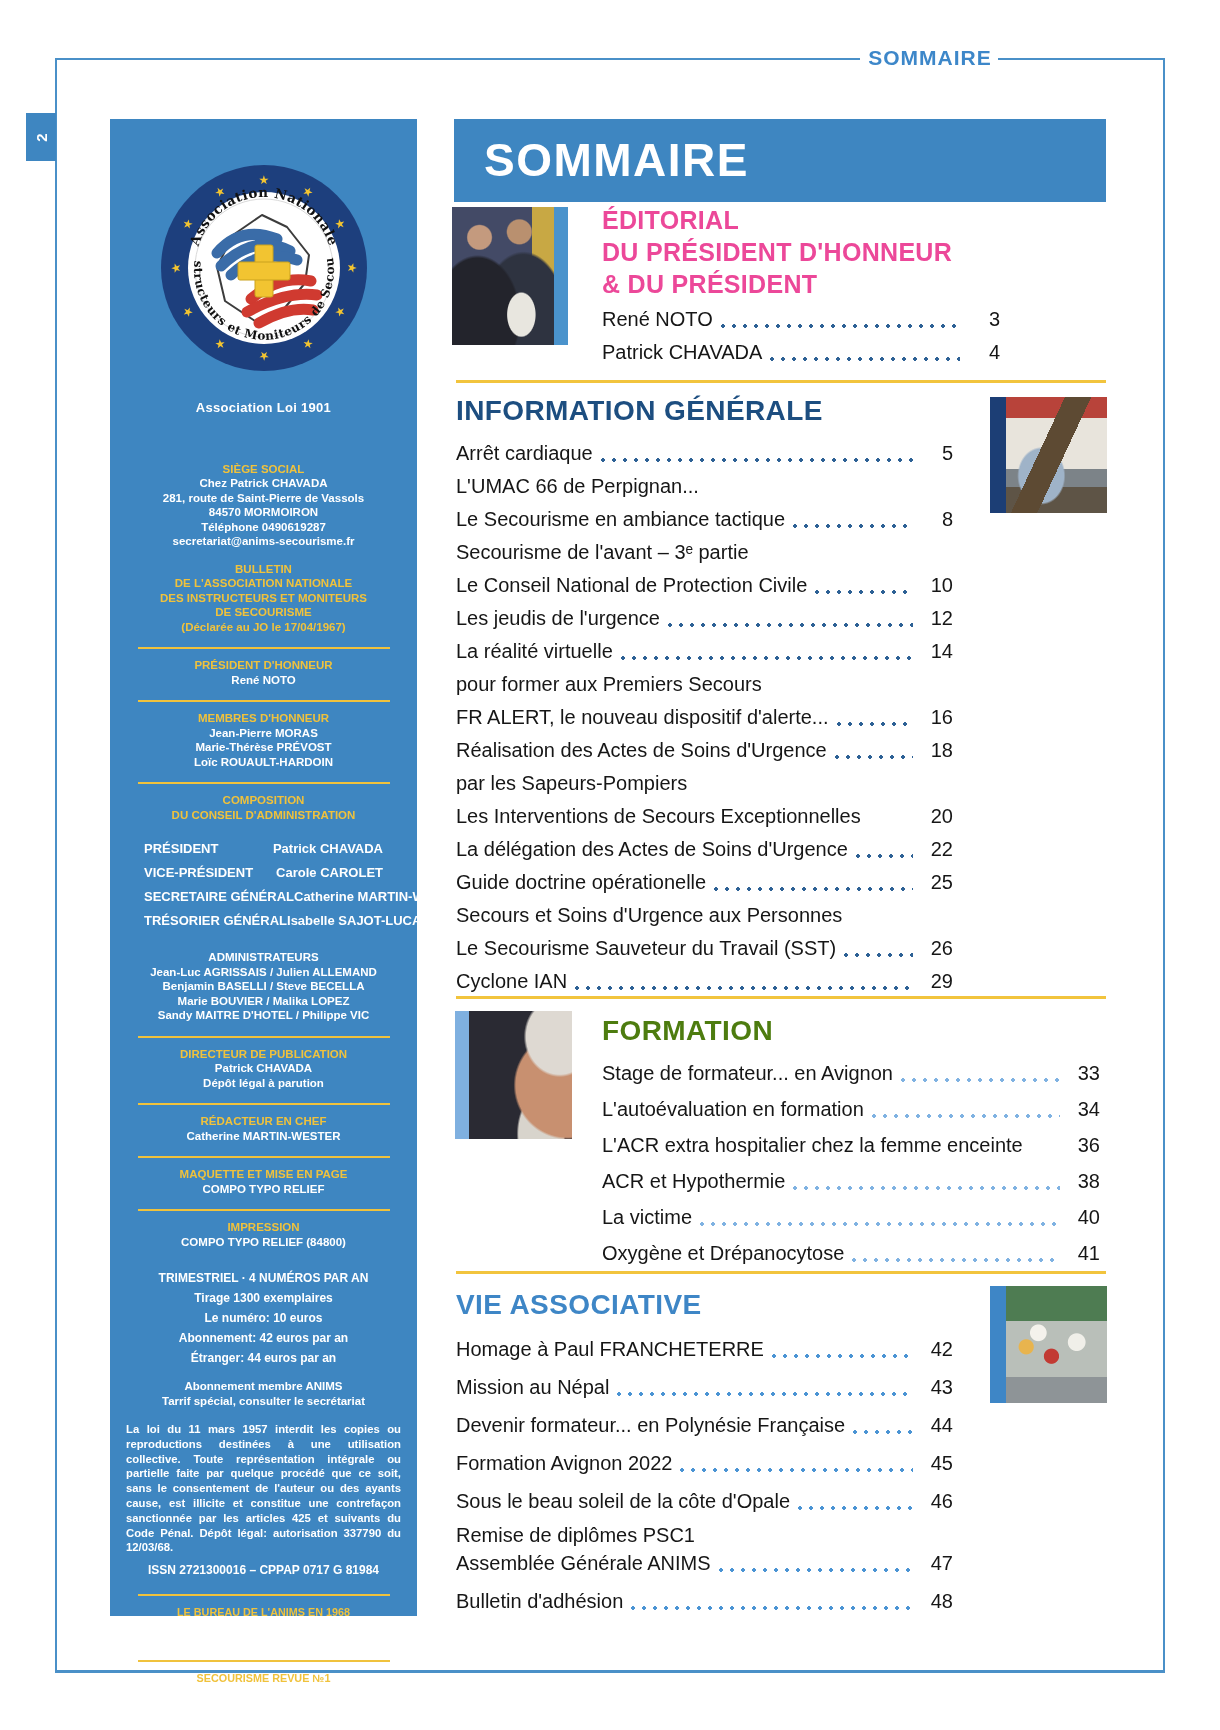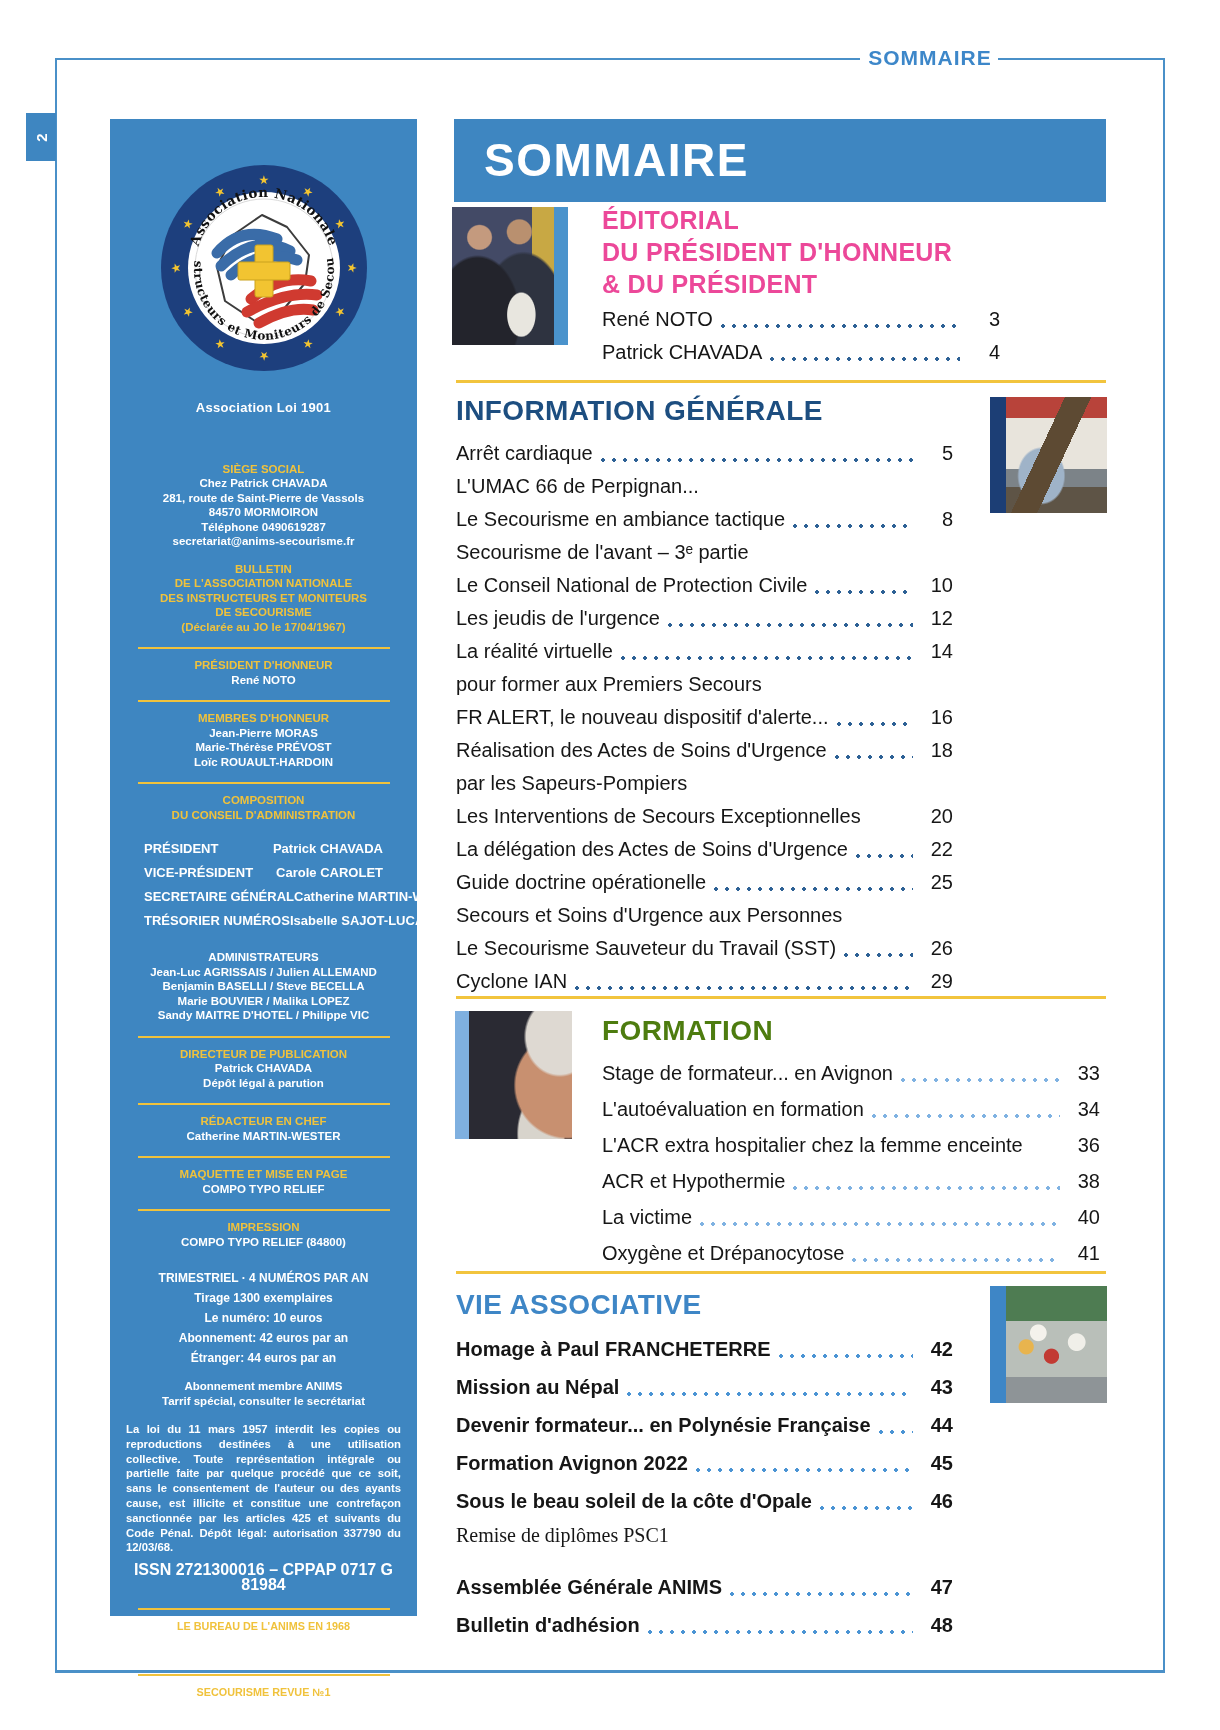--- a/index.html
+++ b/index.html
@@ -27,21 +27,21 @@
   .logo-wrap{margin:44px auto 0;width:210px;height:210px;}
   .loi{margin-top:28px;font-size:13px;letter-spacing:.3px;}
   .siege{margin-top:46px;}
   .council-row{display:flex;justify-content:space-between;margin:10px 16px;
                font-size:13px;line-height:14px;}
   .council-row .lbl{font-weight:700;text-align:left;white-space:nowrap;}
   .council-row .val{font-weight:700;text-align:right;white-space:nowrap;}
   .parution p{margin:0 0 5px;font-size:12px;line-height:15px;}
   .abo .it{}
   .legal{margin:14px 16px 8px;text-align:justify;font-size:11.3px;line-height:14.8px;}
-  .issn{font-size:16px;margin-bottom:4px;}
+  .issn{font-size:12px;margin-bottom:4px;}
   .small-lines{font-size:10.8px;line-height:14px;}
 
   
   .banner{position:absolute;left:454px;top:119px;width:652px;height:83px;background:#3e86c1;}
   .banner span{display:block;padding-left:30px;color:#fff;
                font:800 46px/83px "Liberation Sans",sans-serif;letter-spacing:1.5px;}
 
   .photo{position:absolute;overflow:hidden;}
   .pbar{position:absolute;}
 
@@ -97,22 +97,22 @@
   .trow .t{white-space:nowrap;}
   .lead{flex:1;height:4px;align-self:flex-end;margin:0 6px 5px 8px;min-width:0;
         background-repeat:repeat-x;background-position:left bottom;background-size:11px 4px;}
   .sec-ed .lead,.sec-info .lead{background-image:radial-gradient(circle at 2px 2px,#2d6195 1.7px,rgba(0,0,0,0) 2.1px);}
   .sec-form .lead{background-image:radial-gradient(circle at 2px 2px,#7fb2e2 1.7px,rgba(0,0,0,0) 2.1px);}
   .sec-vie .lead{background-image:radial-gradient(circle at 2px 2px,#4a94d4 1.7px,rgba(0,0,0,0) 2.1px);}
   .nolead .lead{background-image:none;}
   .pg{margin-left:4px;min-width:30px;text-align:right;}
   .tsub{height:27px;margin-bottom:6px;white-space:nowrap;}
   .sec-form .trow{margin-bottom:9px;}
-  .sec-vie .trow{margin-bottom:11px;font-weight:bold;}
-  .sec-vie .tsub{margin-top:-4px;margin-bottom:25px;font-family:Liberation Serif, serif;}
+  .sec-vie .trow{margin-bottom:11px;}
+  .sec-vie .tsub{margin-top:-4px;margin-bottom:1px;}
 </style>
 </head>
 <body>
 
 <div class="frame"></div>
 <div class="frame-top-a"></div>
 <div class="frame-top-b"></div>
 <div class="corner-label">SOMMAIRE</div>
 <div class="page-tab">
     <span>2</span>
@@ -209,21 +209,21 @@
     </div>
     <div class="council-row">
       <span class="lbl">VICE-PRÉSIDENT</span>
       <span class="val">Carole CAROLET</span>
     </div>
     <div class="council-row">
       <span class="lbl">SECRETAIRE GÉNÉRAL</span>
       <span class="val">Catherine MARTIN-WESTER</span>
     </div>
     <div class="council-row">
-      <span class="lbl">TRÉSORIER NUMÉROS</span>
+      <span class="lbl">TRÉSORIER GÉNÉRAL</span>
       <span class="val">Isabelle SAJOT-LUCAS</span>
     </div>
     <div style="height:12px"></div>
     <div>ADMINISTRATEURS</div>
     <div>Jean-Luc AGRISSAIS / Julien ALLEMAND</div>
     <div>Benjamin BASELLI / Steve BECELLA</div>
     <div>Marie BOUVIER / Malika LOPEZ</div>
     <div>Sandy MAITRE D'HOTEL / Philippe VIC</div>
   </div>
 

